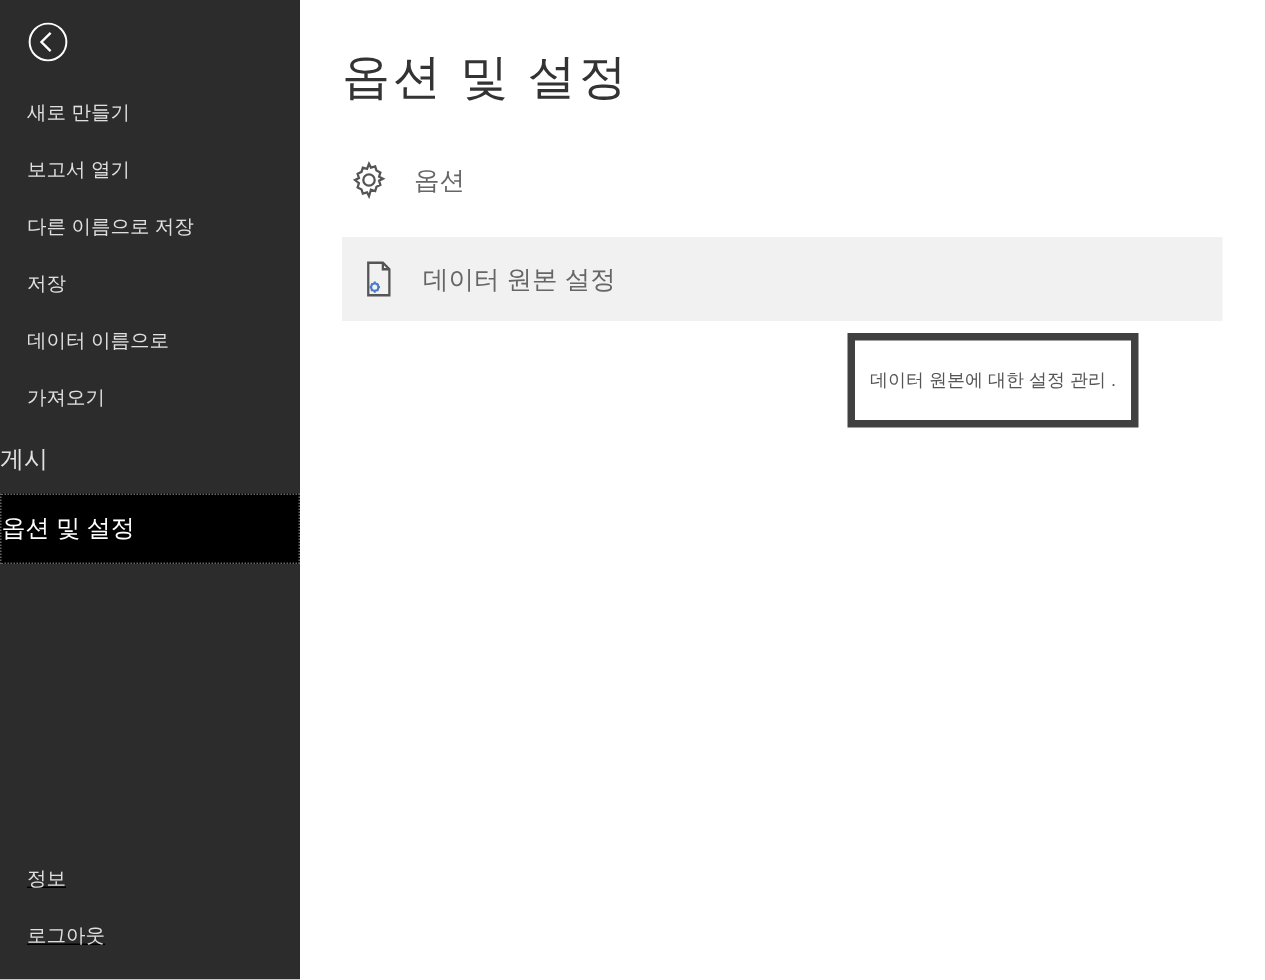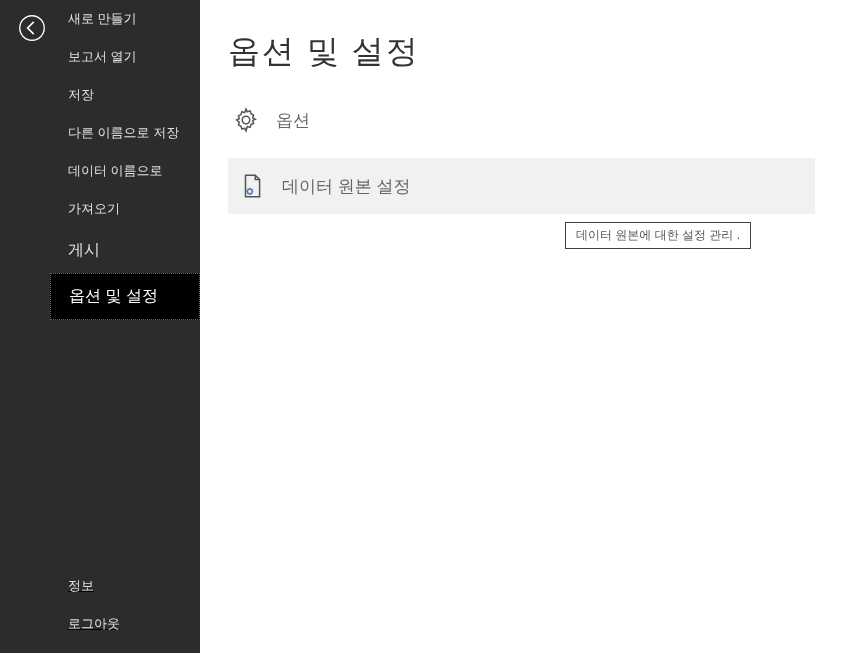--- a/index.html
+++ b/index.html
@@ -13,20 +13,21 @@
       height: 653px;
       display: flex;
       overflow: hidden;
       background: #ffffff;
     }
     .sidebar {
       width: 200px;
       height: 100%;
       background: #2c2c2c;
       display: flex;
+      flex-direction: column;
       flex-shrink: 0;
     }
     .back-button {
       width: 36px;
       height: 36px;
       margin: 10px 0 10px 14px;
       display: flex;
       align-items: center;
       justify-content: center;
       cursor: pointer;
@@ -42,21 +43,21 @@
     }
     .sidebar-item {
       padding: 10px 18px;
       color: #e0e0e0;
       font-size: 13px;
       cursor: pointer;
       user-select: none;
     }
     .sidebar-item.large {
       font-size: 16px;
-      padding: 12px 18px;
+      padding: 12px 0;
     }
     .sidebar-item.selected {
       background: #000000;
       border: 1px dotted #666;
       color: #ffffff;
     }
     .sidebar-spacer {
       flex: 1;
     }
     .sidebar-bottom {
@@ -99,42 +100,42 @@
     }
     .option-label {
       font-size: 17px;
       color: #666;
       font-weight: 300;
     }
     .tooltip {
       position: absolute;
       top: 222px;
       left: 365px;
-      border: 1px solid #404040;
+      border: 5px solid #404040;
       background: #ffffff;
-      padding: 4px 10px;
+      padding: 18px 10px;
       font-size: 12px;
       color: #555;
     }
   </style>
 </head>
 <body>
 
 <div class="sidebar">
   <div class="back-button">
     <svg viewBox="0 0 32 32">
       <circle cx="16" cy="16" r="14" fill="none" stroke="#ffffff" stroke-width="1.5"></circle>
       <path d="M 18 9 L 11 16 L 18 23" fill="none" stroke="#ffffff" stroke-width="1.8"></path>
     </svg>
   </div>
   <div class="sidebar-items">
     <div class="sidebar-item">새로 만들기</div>
     <div class="sidebar-item">보고서 열기</div>
+    <div class="sidebar-item">다른 이름으로 저장</div>
     <div class="sidebar-item">저장</div>
-    <div class="sidebar-item">다른 이름으로 저장</div>
     <div class="sidebar-item">데이터 이름으로</div>
     <div class="sidebar-item">가져오기</div>
     <div class="sidebar-item large">게시</div>
     <div class="sidebar-item large selected">옵션 및 설정</div>
     <div class="sidebar-spacer"></div>
     <div class="sidebar-bottom">
       <div class="sidebar-item">정보</div>
       <div class="sidebar-item">로그아웃</div>
     </div>
   </div>

